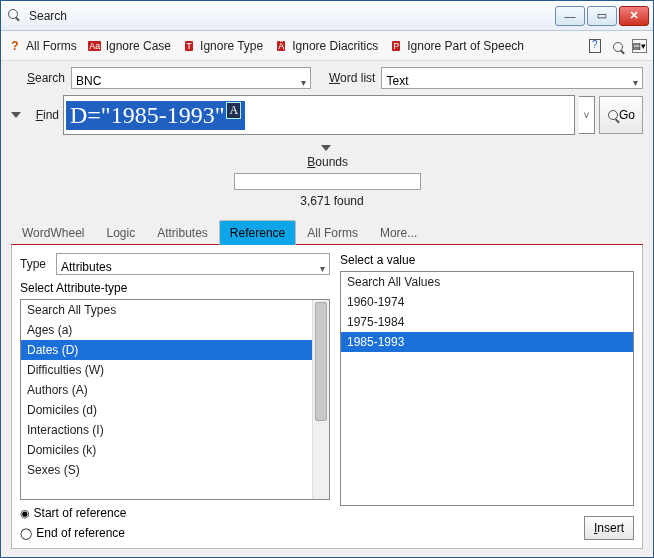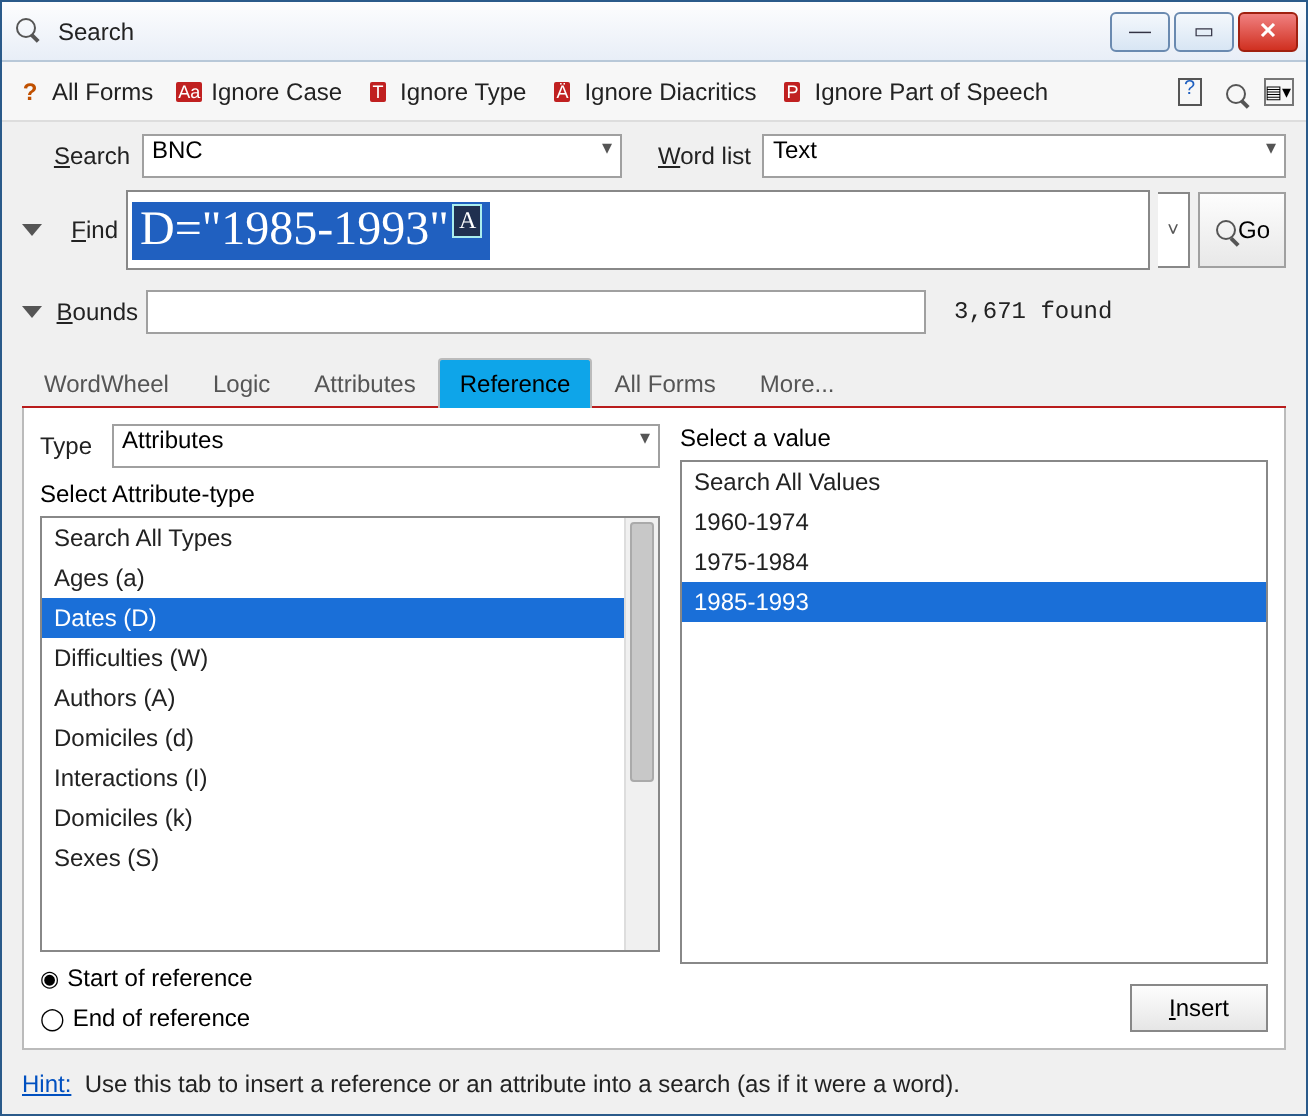--- a/index.html
+++ b/index.html
@@ -15,47 +15,47 @@
   .winbtn.close{background:linear-gradient(#f08080,#d03020);border-color:#a02010;color:#fff;font-weight:bold;}
   .toolbar { height:30px; background:#f7f7f7; border-bottom:1px solid #ddd; display:flex; align-items:center; padding:0 6px; gap:10px;}
   .tbitem { display:flex; align-items:center; gap:3px; font-size:12px; color:#222; cursor:default;}
   .tbicon { width:16px;height:16px;display:flex;align-items:center;justify-content:center;font-size:12px;}
   .tbright { margin-left:auto; display:flex; gap:6px;}
   .tbright .tbicon{border:1px solid transparent;padding:1px;}
   .content { flex:1; padding:6px 10px 8px 10px; display:flex; flex-direction:column; }
   .row { display:flex; align-items:center; margin-bottom:6px; gap:6px;}
   .lbl { text-align:right; color:#222;}
   .lbl u{text-decoration:underline;}
-  .dropdown { height:22px; border:1px solid #a0a0a0; background:#fff; display:flex; align-items:flex-start; padding:0 4px; position:relative;}
+  .dropdown { height:22px; border:1px solid #a0a0a0; background:#fff; display:flex; align-items:flex-end; padding:0 4px; position:relative;}
   .dropdown::after{content:"▾";position:absolute;right:4px;color:#555;font-size:10px;}
   .findrow { display:flex; align-items:center; gap:4px; margin-bottom:10px;}
   .tri{width:0;height:0;border-left:5px solid transparent;border-right:5px solid transparent;border-top:6px solid #555;margin-right:2px;}
   .findbox { flex:1; height:40px; border:1px solid #888; background:#fff; display:flex; align-items:center; padding:2px;}
   .findinner { background:#2060c0; color:#fff; font-family:"Times New Roman",serif; font-size:24px; padding:1px 4px; display:inline-flex; align-items:flex-start;}
   .findinner sup{font-size:12px;vertical-align:super;border:1px solid #aee;background:#203050;padding:0 2px;margin-left:2px;}
   .finddrop { width:16px;height:38px;border:1px solid #888;border-left:none;background:#fff;display:flex;align-items:center;justify-content:center;font-size:10px;color:#555;}
   .gobtn { height:38px; width:44px; border:1px solid #a0a0a0; background:linear-gradient(#fdfdfd,#e8e8e8); display:flex;align-items:center;justify-content:center;gap:0;font-size:12px;}
-  .boundsrow{display:flex;align-items:center;gap:4px;margin-bottom:12px;}
+  .boundsrow{display:flex;align-items:center;gap:4px;margin-bottom:12px;flex-direction:column;}
   .textin{height:22px;border:1px solid #a0a0a0;background:#fff;flex:1;padding:0 4px;}
-  .found{white-space:nowrap;font-size:12px;color:#222;margin-left:10px;font-family:Liberation Mono, monospace;}
+  .found{white-space:nowrap;font-size:12px;color:#222;margin-left:10px;}
   .tabs{display:flex;border-bottom:1px solid #b91c1c;position:relative;}
   .tab{padding:5px 10px;border:1px solid transparent;border-bottom:none;font-size:12px;color:#555;cursor:default;margin-bottom:-1px;}
   .tab.active{border-color:#bbb;background:#0ea5e9;color:#000;border-top-left-radius:2px;border-top-right-radius:2px;}
   .panel{flex:1;border:1px solid #bbb;border-top:none;background:#fff;padding:8px;display:flex;gap:10px;}
   .col{display:flex;flex-direction:column;gap:4px;}
   .col.left{width:310px;}
   .col.right{flex:1;}
   .listwrap{border:1px solid #888;background:#fff;position:relative;flex:1;display:flex;}
   .list{flex:1;overflow:hidden;}
   .litem{padding:3px 6px;font-size:12px;color:#222;cursor:default;white-space:nowrap;}
   .litem.sel{background:#1a6fd8;color:#fff;}
   .scroll{width:17px;background:#f0f0f0;border-left:1px solid #ddd;position:relative;}
   .thumb{position:absolute;left:2px;right:2px;top:2px;height:60%;background:#c8c8c8;border-radius:2px;border:1px solid #aaa;}
   .radio{display:flex;align-items:center;gap:4px;margin-top:2px;}
-  .insertbtn{margin-left:auto;height:24px;width:69px;border:1px solid #888;background:linear-gradient(#fdfdfd,#e6e6e6);font-size:12px;}
+  .insertbtn{margin-left:auto;height:24px;width:50px;border:1px solid #888;background:linear-gradient(#fdfdfd,#e6e6e6);font-size:12px;}
   .bottomrow{display:flex;align-items:center;margin-top:6px;}
   .hint{margin-top:10px;font-size:12px;color:#222;}
   .hint a{color:#0050c0;text-decoration:underline;}
   .q{color:#c05000;font-weight:bold;}
   .abar{background:#c02020;color:#fff;font-size:9px;padding:0 1px;border-radius:1px;}
   .docicon{width:12px;height:14px;border:1px solid #555;position:relative;}
   .docicon::after{content:"?";position:absolute;top:-1px;left:2px;font-size:10px;color:#2060c0;}
   .chip{width:15px;height:14px;border:1px solid #777;display:flex;align-items:center;justify-content:center;font-size:9px;}
 </style>
 </head>
@@ -207,17 +207,14 @@
               <div class="litem">1975-1984</div>
               <div class="litem sel">1985-1993</div>
             </div>
         </div>
         <div class="bottomrow">
           <button class="insertbtn"><u>I</u>nsert</button>
         </div>
       </div>
     </div>
 
-    <div class="hint">
-      <a href="#">Hint:</a>&nbsp;&nbsp;<span>Use this tab to insert a reference or an attribute into a search (as if it were a word).</span>
-    </div>
   </div>
 </div>
 
 </body></html>

